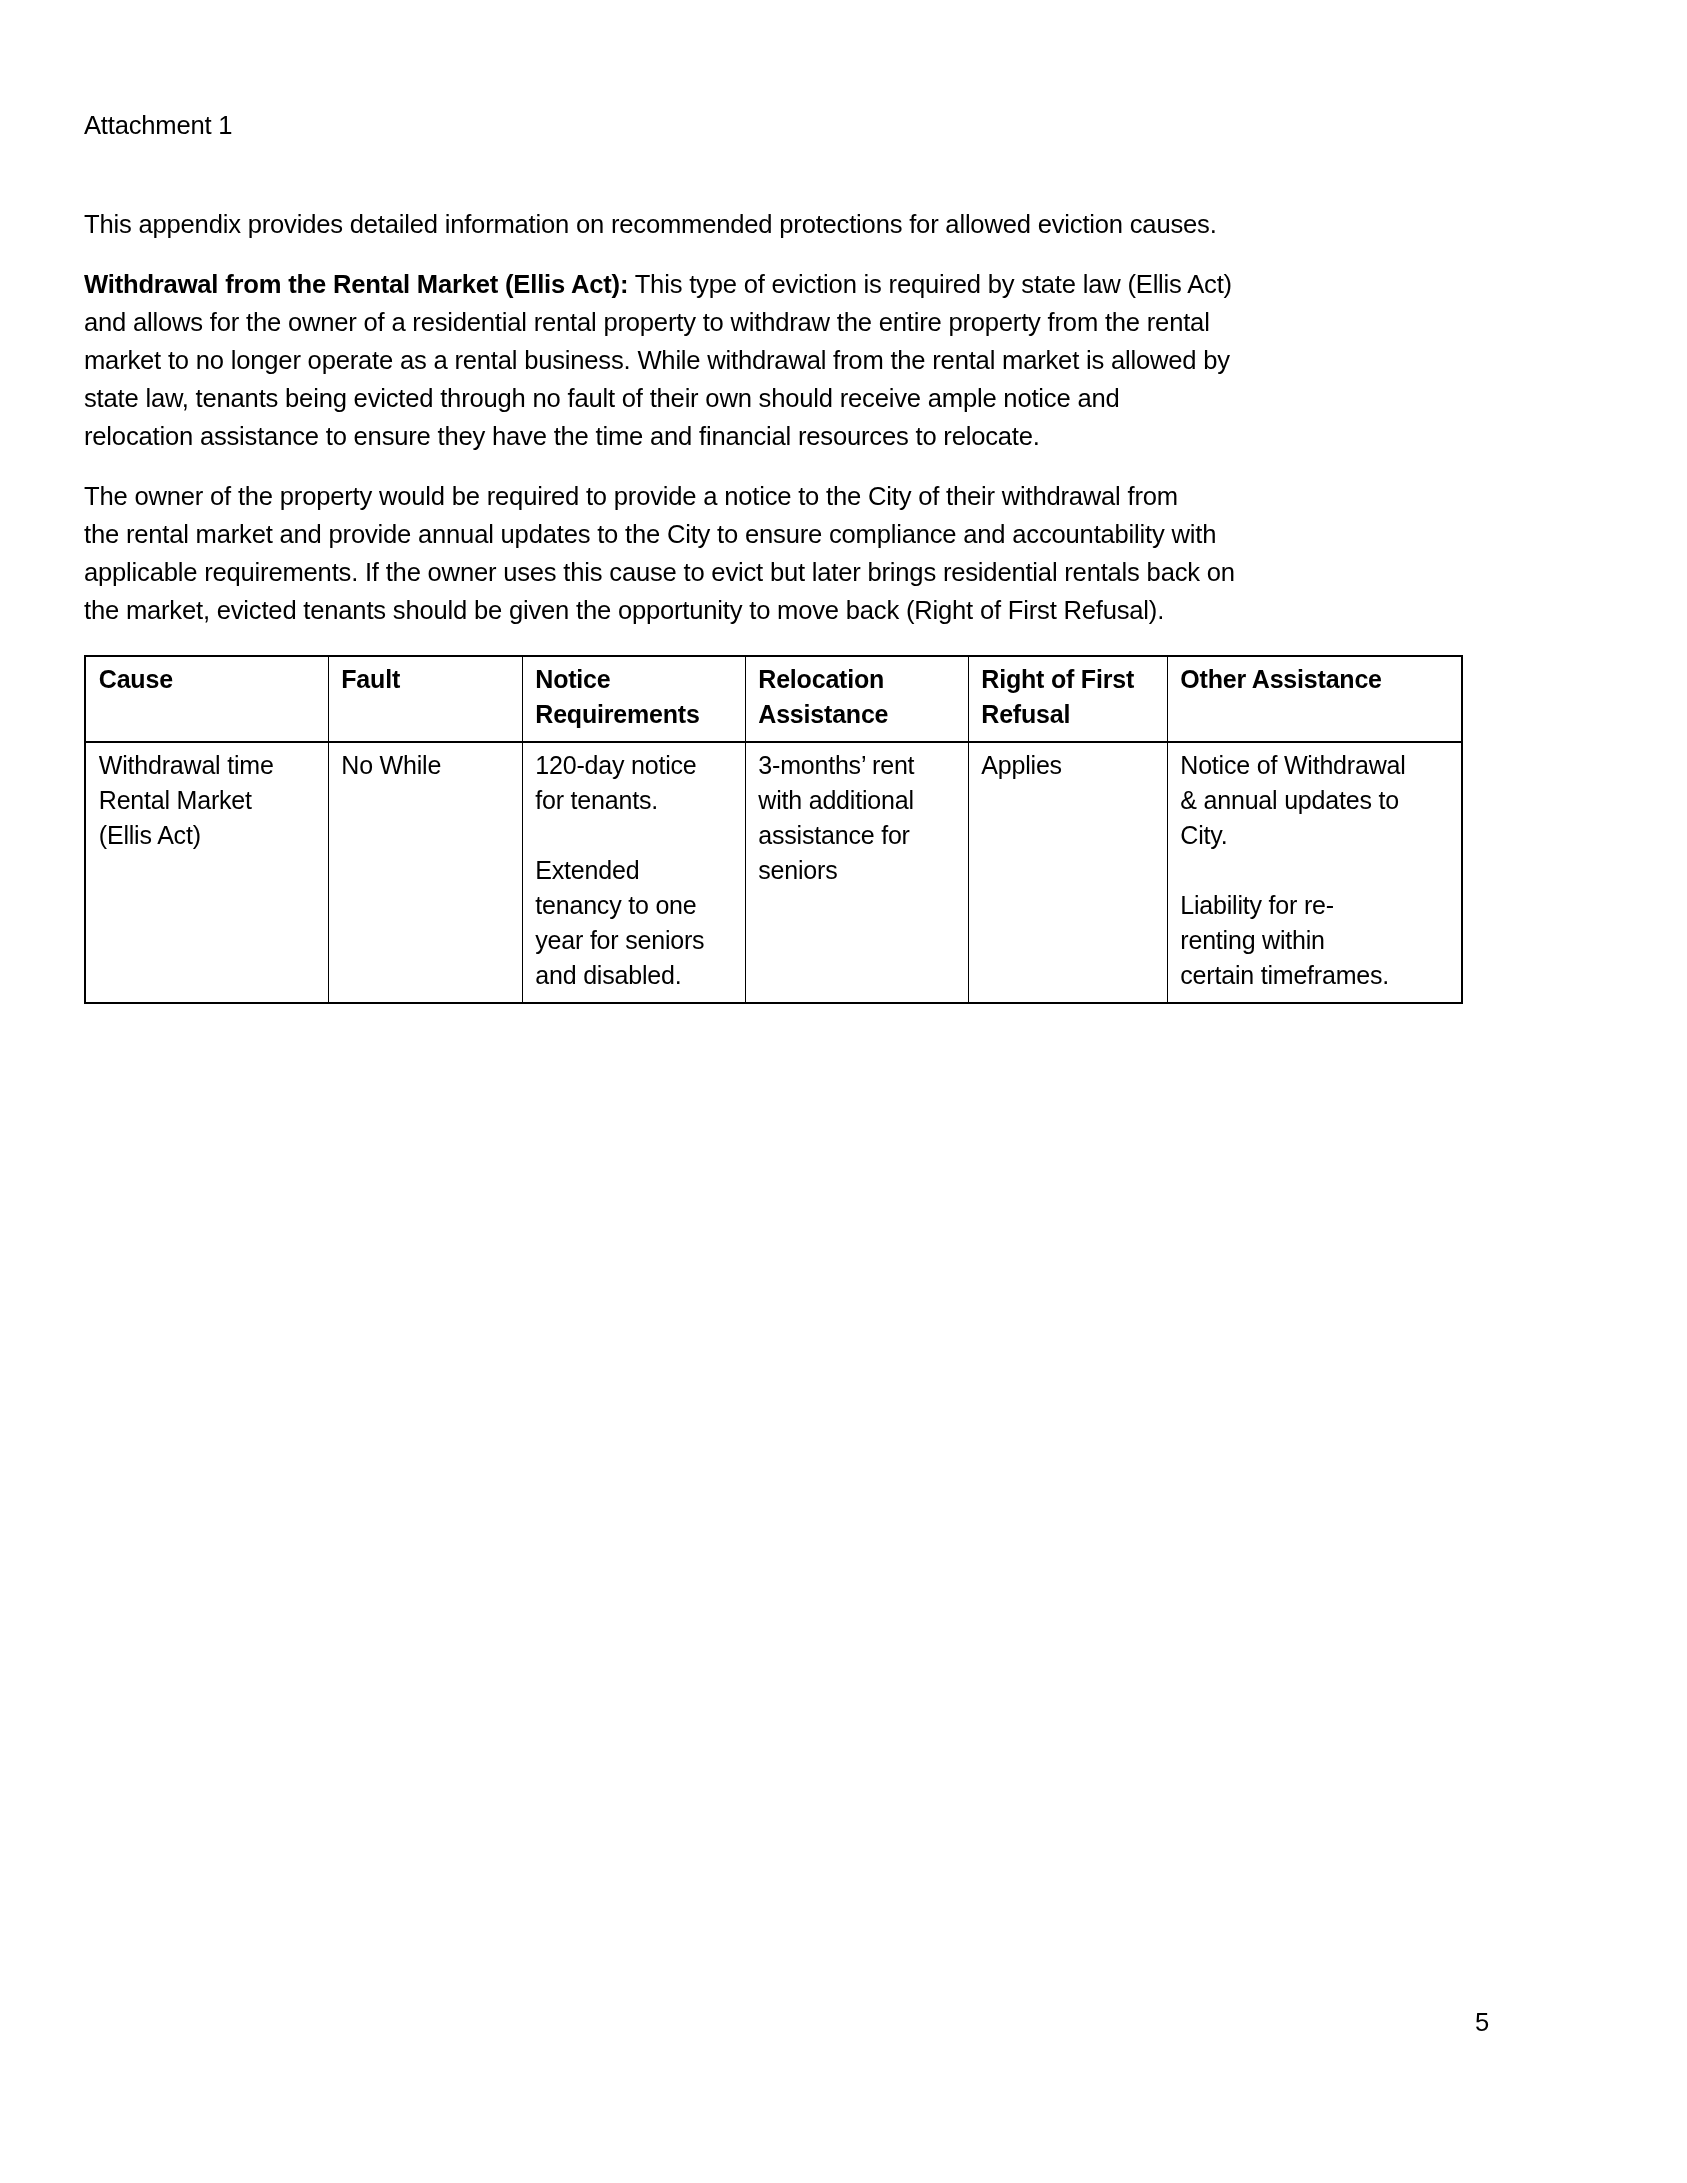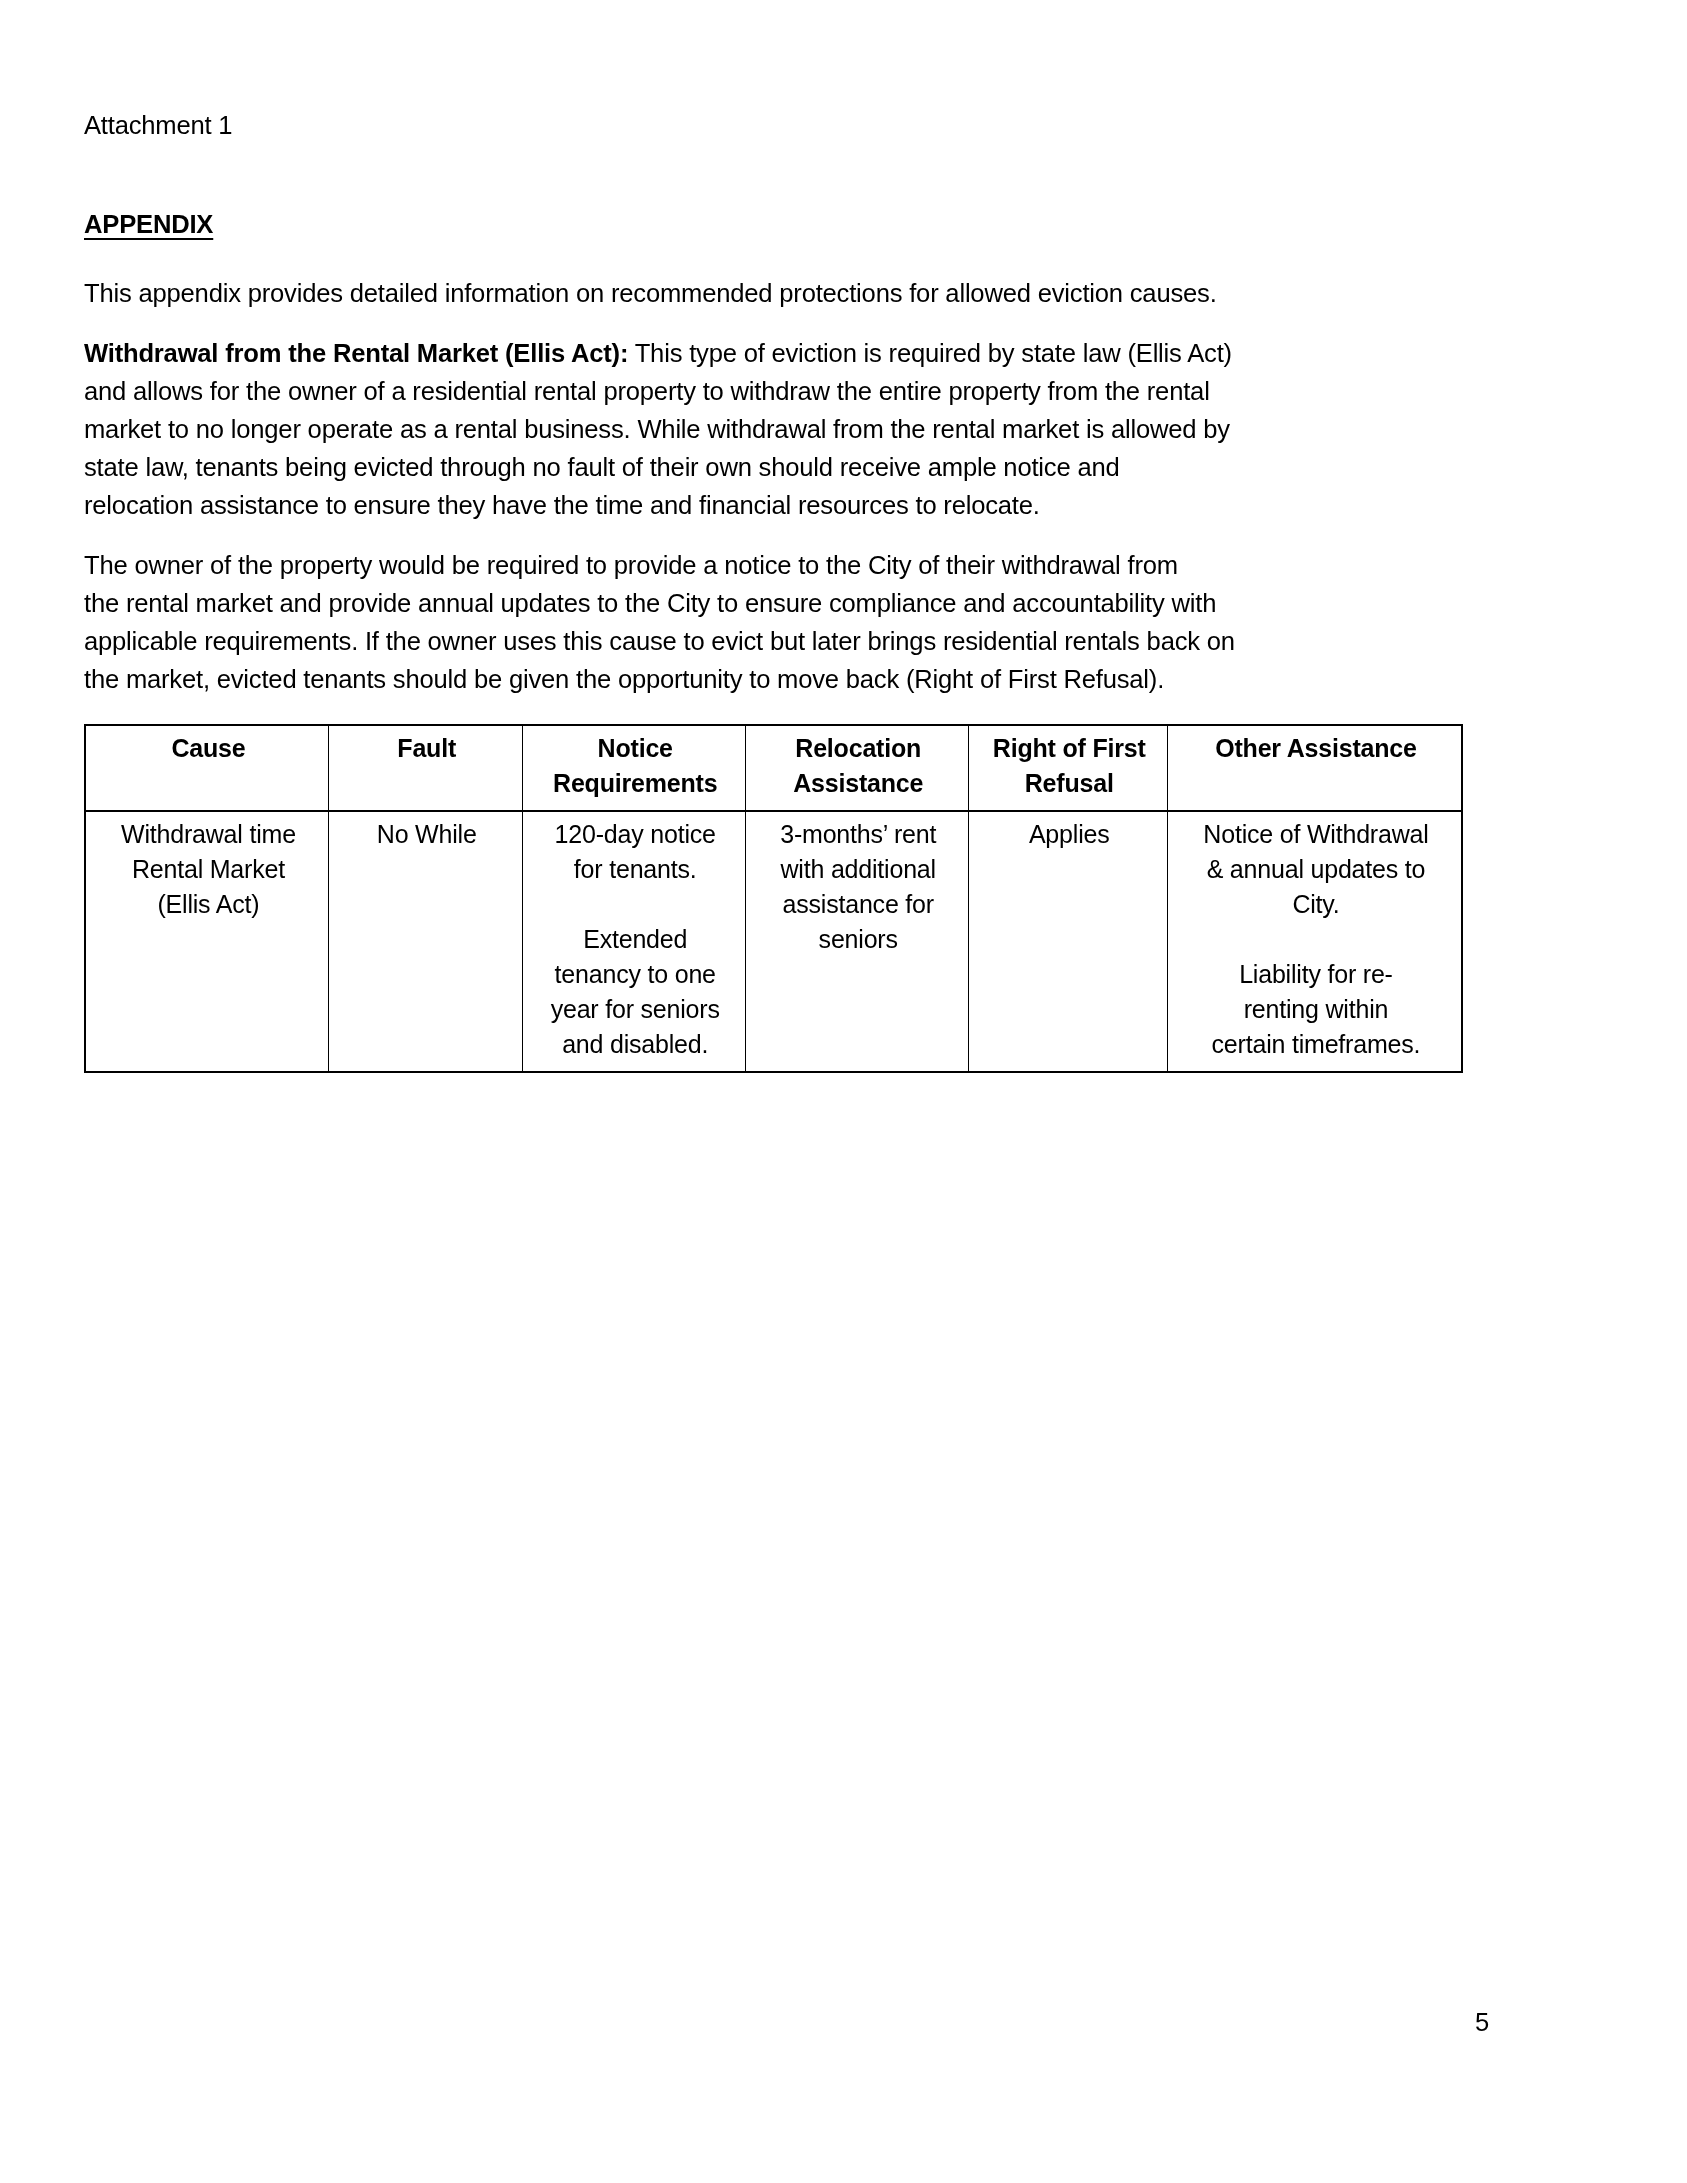--- a/index.html
+++ b/index.html
@@ -43,21 +43,21 @@
     margin-top: 26px;
     width: 1376px;
     border-collapse: collapse;
     table-layout: fixed;
     border: 2px solid #000;
     font-size: 25px;
   }
   table.provisions th, table.provisions td {
     border: 1.3px solid #000;
     vertical-align: top;
-    text-align: center;
+    text-align: left;
     padding: 4.7px 9.4px 9.4px 12.8px;
     line-height: 35px;
   }
   table.provisions thead th {
     font-weight: bold;
     border-bottom: 2px solid #000;
   }
   table.provisions td { white-space: pre-line; }
   .page-number {
     position: absolute;
@@ -70,21 +70,20 @@
 </style>
 </head>
 <body>
 
 <div class="content">
 
   <div class="doc-header">Attachment 1</div>
 
   <div class="text-block">
 
-    <h1 class="heading">APPENDIX</h1>
 
     <p class="para">This appendix provides detailed information on recommended protections for allowed eviction causes.</p>
 
     <p class="para">
       <span class="line"><strong>Withdrawal from the Rental Market (Ellis Act):</strong> <span>This type of eviction is required by state law (Ellis Act)</span></span>
         <span class="lines">and allows for the owner of a residential rental property to withdraw the entire property from the rental
 market to no longer operate as a rental business. While withdrawal from the rental market is allowed by
 state law, tenants being evicted through no fault of their own should receive ample notice and
 relocation assistance to ensure they have the time and financial resources to relocate.</span>
     </p>

